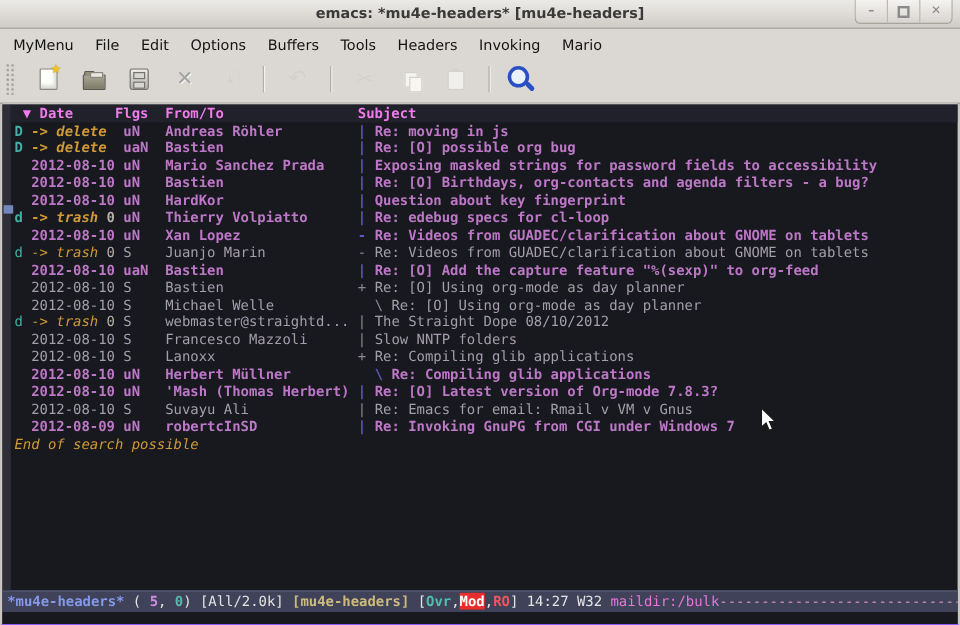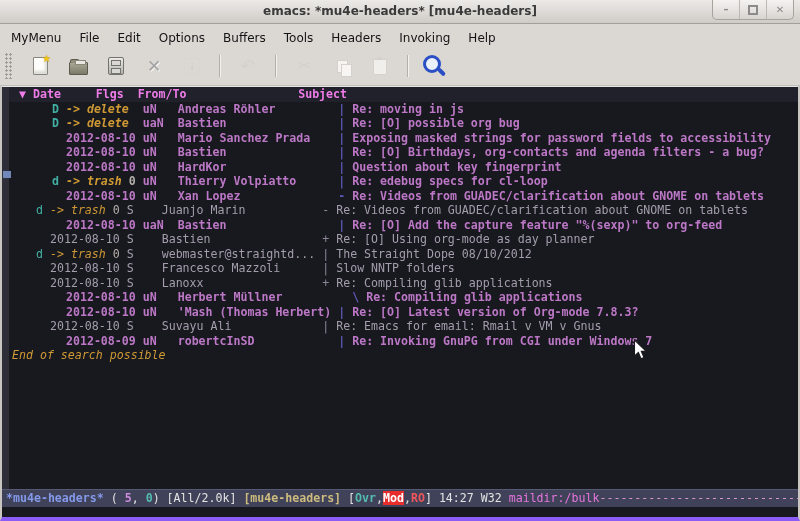--- a/index.html
+++ b/index.html
@@ -36,28 +36,28 @@
   .uglyph{font-size:18px;color:#d4d1cc;line-height:1;}
   .cutg{font-size:16px;}
   .copy{width:9px;height:11px;border:1px solid #d4d1cc;background:#f6f4f0;position:relative;display:inline-block;}
   .copy:after{content:"";position:absolute;left:3px;top:3px;width:9px;height:11px;border:1px solid #d4d1cc;background:#f8f6f3;}
   .paste{width:12px;height:14px;border:1px solid #d4d1cc;background:#f1efeb;border-radius:1px;position:relative;display:inline-block;margin-top:2px;}
   .paste:before{content:"";position:absolute;top:-3px;left:3px;width:5px;height:3px;background:#d4d1cc;border-radius:1px;}
   .lens{width:12px;height:12px;border:3px solid #2a4fc4;border-radius:50%;background:#eaf1fb;position:relative;display:inline-block;margin:-4px 4px 0 -4px;}
   .lens:after{content:"";position:absolute;width:9px;height:4px;background:#2a4fc4;border-radius:2px;transform:rotate(45deg);right:-8px;bottom:-4px;}
 
   
-  .frame{flex:1;display:flex;flex-direction:column;border-left:2px solid #c9c5c0;border-right:2px solid #c9c5c0;border-bottom:4px solid #8b5cf6;background:#18181f;min-height:0;}
+  .frame{flex:1;display:flex;flex-direction:column;border-left:2px solid #c9c5c0;border-right:2px solid #c9c5c0;border-bottom:1px solid #8b5cf6;background:#18181f;min-height:0;}
   .buffer{flex:1;position:relative;border-top:1px solid #e8e6e2;overflow:hidden;}
   .scrollbar{position:absolute;left:0;top:0;bottom:0;width:7px;background:#2e2e38;}
   .buffer-text{margin-left:10px;font-family:"DejaVu Sans Mono",monospace;font-size:11.6px;line-height:14.5px;position:relative;}
   .line{white-space:pre;height:14.5px;overflow:hidden;}
   .header-line{color:#ef7ce9;font-weight:bold;background:#21212c;margin-left:-3px;padding-left:3px;}
-  .row.unread{color:#bc78c6;font-weight:bold;margin-left:40px;}
-  .row.read{color:#a49eac;margin-left:24px;}
+  .row.unread{color:#bc78c6;font-weight:bold;}
+  .row.read{color:#a49eac;}
   .row.current{color:#dad6d3;font-weight:bold;background:#35353d;border-bottom:1px solid #cbc5c1;box-sizing:border-box;margin-left:-3px;padding-left:3px;}
   .mark{color:#41b0a3;}
   .gold{color:#d09a34;font-style:italic;}
   .pale0{color:#b5afa9;}
   .unread .sep{color:#5c59b4;}
   .read .sep{color:#8d8798;}
   .current .sep{color:#dad6d3;}
   .endline{color:#d09a34;font-style:italic;}
   .cursor-box{position:absolute;left:1px;top:84px;width:8px;height:7px;background:#7287ba;z-index:2;}
 
@@ -97,21 +97,21 @@
 
   <div class="menubar" id="menubar">
       <div class="menu-item">MyMenu</div>
       <div class="menu-item">File</div>
       <div class="menu-item">Edit</div>
       <div class="menu-item">Options</div>
       <div class="menu-item">Buffers</div>
       <div class="menu-item">Tools</div>
       <div class="menu-item">Headers</div>
       <div class="menu-item">Invoking</div>
-      <div class="menu-item">Help</div>
+      <div class="menu-item">Mario</div>
     </div>
 
   <div class="toolbar" id="toolbar">
     <div class="grip"></div>
   <div class="ico">
         <span class="pg"></span>
         <span class="star">★</span>
       </div>
       <div class="ico">
         <span class="folder"></span>
@@ -156,20 +156,21 @@
           <div class="line row unread"><span class="mark">D </span><span class="gold">-&gt; delete</span><span> </span><span> </span><span>uN   </span><span>Andreas Röhler        </span><span> </span><span class="sep">| </span><span>Re: moving in js</span></div>
           <div class="line row unread"><span class="mark">D </span><span class="gold">-&gt; delete</span><span> </span><span> </span><span>uaN  </span><span>Bastien               </span><span> </span><span class="sep">| </span><span>Re: [O] possible org bug</span></div>
           <div class="line row unread"><span>  </span><span>2012-08-10</span><span> </span><span>uN   </span><span>Mario Sanchez Prada   </span><span> </span><span class="sep">| </span><span>Exposing masked strings for password fields to accessibility</span></div>
           <div class="line row unread"><span>  </span><span>2012-08-10</span><span> </span><span>uN   </span><span>Bastien               </span><span> </span><span class="sep">| </span><span>Re: [O] Birthdays, org-contacts and agenda filters - a bug?</span></div>
           <div class="line row unread"><span>  </span><span>2012-08-10</span><span> </span><span>uN   </span><span>HardKor               </span><span> </span><span class="sep">| </span><span>Question about key fingerprint</span></div>
           <div class="line row unread"><span class="mark">d </span><span class="gold">-&gt; trash</span><span class="pale0"> 0</span><span></span><span> </span><span>uN   </span><span>Thierry Volpiatto     </span><span> </span><span class="sep">| </span><span>Re: edebug specs for cl-loop</span></div>
           <div class="line row unread"><span>  </span><span>2012-08-10</span><span> </span><span>uN   </span><span>Xan Lopez             </span><span> </span><span class="sep">- </span><span>Re: Videos from GUADEC/clarification about GNOME on tablets</span></div>
           <div class="line row read"><span class="mark">d </span><span class="gold">-&gt; trash</span><span class="pale0"> 0</span><span></span><span> </span><span>S    </span><span>Juanjo Marin          </span><span> </span><span class="sep">- </span><span>Re: Videos from GUADEC/clarification about GNOME on tablets</span></div>
           <div class="line row unread"><span>  </span><span>2012-08-10</span><span> </span><span>uaN  </span><span>Bastien               </span><span> </span><span class="sep">| </span><span>Re: [O] Add the capture feature "%(sexp)" to org-feed</span></div>
           <div class="line row read"><span>  </span><span>2012-08-10</span><span> </span><span>S    </span><span>Bastien               </span><span> </span><span class="sep">+ </span><span>Re: [O] Using org-mode as day planner</span></div>
+          <div class="line row read"><span>  </span><span>2012-08-10</span><span> </span><span>S    </span><span>Michael Welle         </span><span>   </span><span class="sep">\ </span><span>Re: [O] Using org-mode as day planner</span></div>
           <div class="line row read"><span class="mark">d </span><span class="gold">-&gt; trash</span><span class="pale0"> 0</span><span></span><span> </span><span>S    </span><span>webmaster@straightd...</span><span> </span><span class="sep">| </span><span>The Straight Dope 08/10/2012</span></div>
           <div class="line row read"><span>  </span><span>2012-08-10</span><span> </span><span>S    </span><span>Francesco Mazzoli     </span><span> </span><span class="sep">| </span><span>Slow NNTP folders</span></div>
           <div class="line row read"><span>  </span><span>2012-08-10</span><span> </span><span>S    </span><span>Lanoxx                </span><span> </span><span class="sep">+ </span><span>Re: Compiling glib applications</span></div>
           <div class="line row unread"><span>  </span><span>2012-08-10</span><span> </span><span>uN   </span><span>Herbert Müllner       </span><span>   </span><span class="sep">\ </span><span>Re: Compiling glib applications</span></div>
           <div class="line row unread"><span>  </span><span>2012-08-10</span><span> </span><span>uN   </span><span>'Mash (Thomas Herbert)</span><span> </span><span class="sep">| </span><span>Re: [O] Latest version of Org-mode 7.8.3?</span></div>
           <div class="line row read"><span>  </span><span>2012-08-10</span><span> </span><span>S    </span><span>Suvayu Ali            </span><span> </span><span class="sep">| </span><span>Re: Emacs for email: Rmail v VM v Gnus</span></div>
           <div class="line row unread"><span>  </span><span>2012-08-09</span><span> </span><span>uN   </span><span>robertcInSD           </span><span> </span><span class="sep">| </span><span>Re: Invoking GnuPG from CGI under Windows 7</span></div>
           <div class="line endline">End of search possible</div>
         </div>
       <div class="cursor-box"></div>

